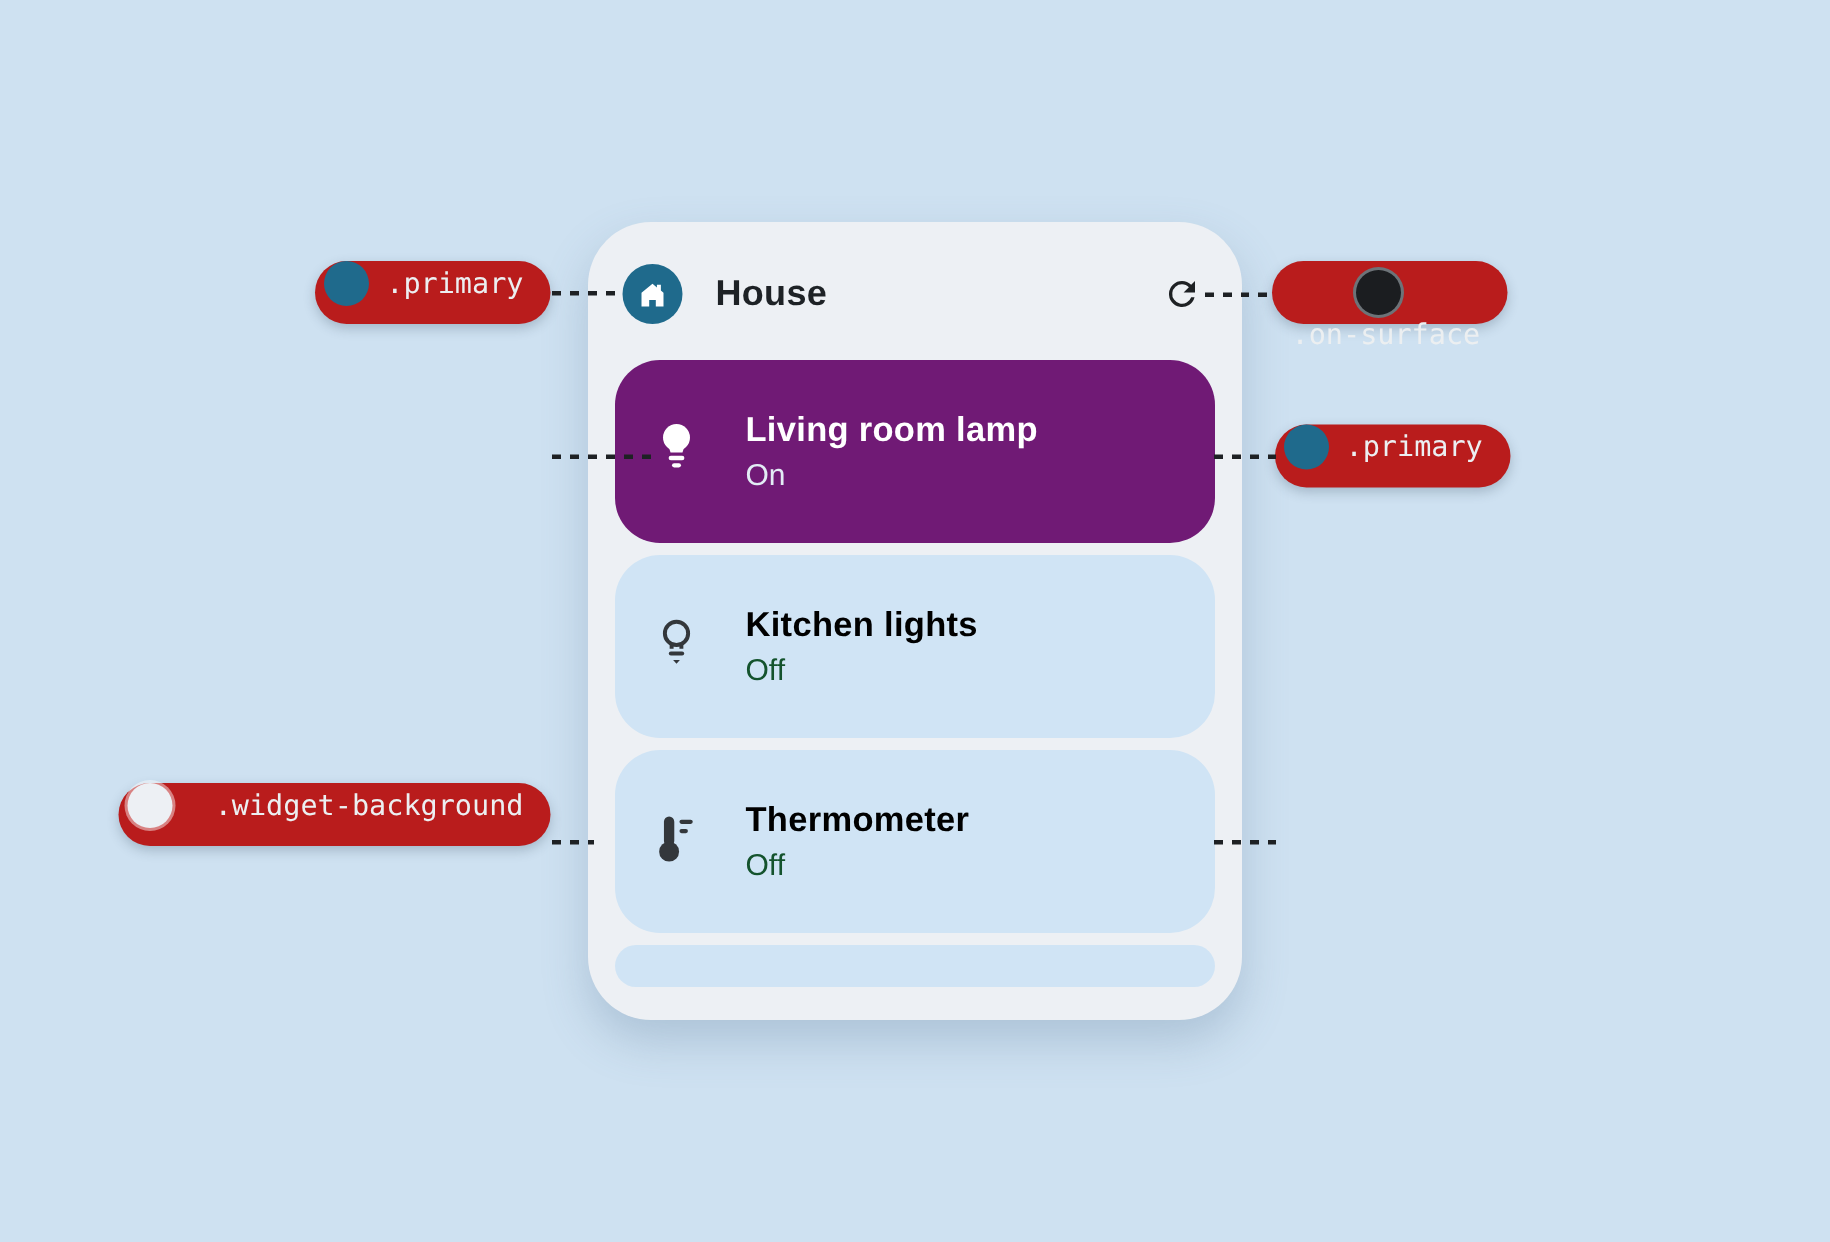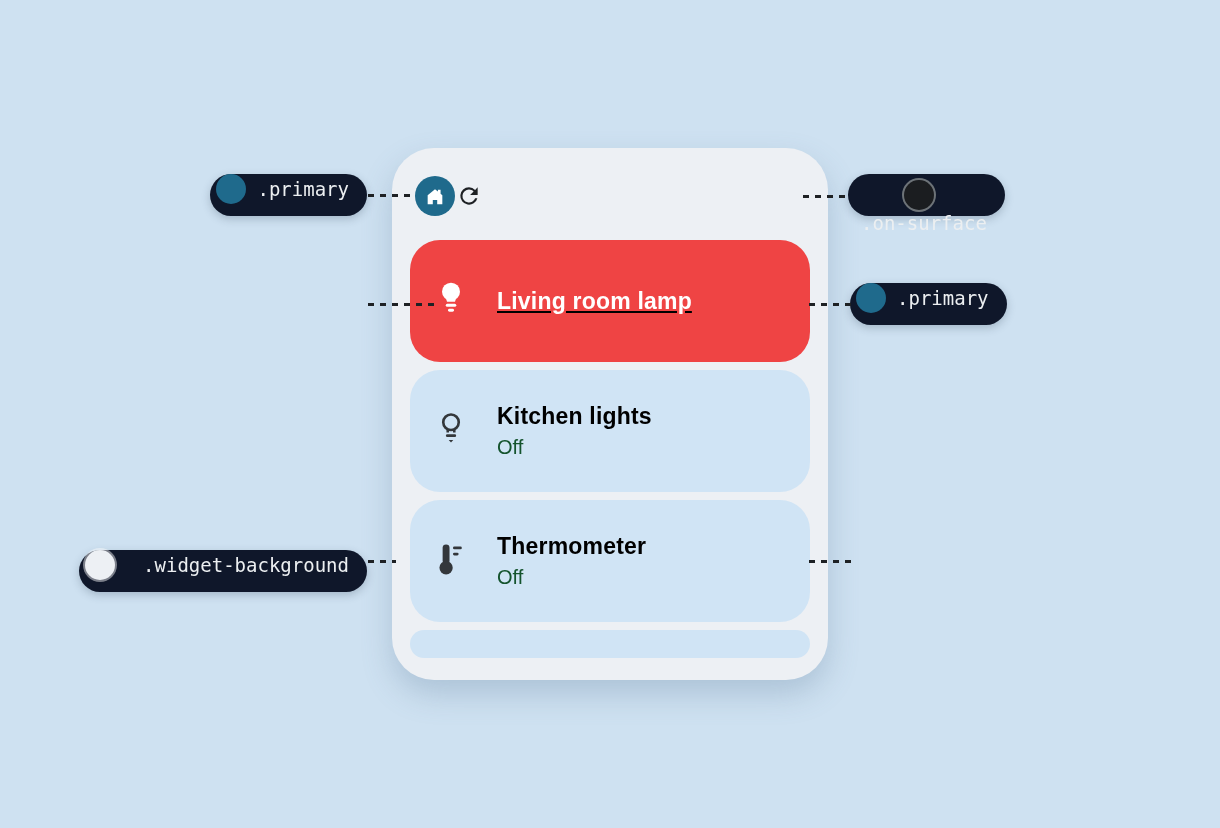--- a/index.html
+++ b/index.html
@@ -56,21 +56,21 @@
   .cards { margin-top: 24px; }
   .device-card {
     width: 400px; height: 122px;
     border-radius: 30px;
     background: #d0e4f5;
     display: flex;
     align-items: center;
     padding-left: 24px;
     margin-bottom: 8px;
   }
-  .device-card.active { background: #ef4444; text-decoration: underline; }
+  .device-card.active { background: #701a75; }
   .device-icon {
     width: 34px; height: 48px;
     display: flex; align-items: center; justify-content: center;
     flex: 0 0 auto;
   }
   .device-text { margin-left: 29px; }
   .device-name {
     font-size: 23px;
     font-weight: 600;
     color: #000000;
@@ -87,21 +87,21 @@
   .bottom-pill {
     width: 400px; height: 28px;
     border-radius: 14px;
     background: #d0e4f5;
   }
 
   
   .annotation {
     position: absolute;
     height: 42px;
-    background: #0f172a;
+    background: #b91c1c;
     border-radius: 21px;
     display: inline-flex;
     align-items: center;
     padding: 4px 18px 16px 4px;
     box-shadow: 0 3px 8px rgba(40, 60, 80, 0.25);
     white-space: nowrap;
   }
   .swatch-ring {
     width: 34px; height: 34px;
     border-radius: 50%;
@@ -116,21 +116,21 @@
     margin-left: 9px;
     font-family: "DejaVu Sans Mono", "Liberation Mono", monospace;
     font-size: 19px;
     color: #eceff1;
   }
   
   .a0 { top: 174px; right: 853px; }   
   .a1 { top: 174px; left: 848px; flex-direction: column; }    
   .a2 { top: 283px; right: 853px; }   
   .a3 { top: 283px; left: 850px; }    
-  .a4 { top: 550px; right: 853px; gap: 17px; }   
+  .a4 { top: 522px; right: 853px; gap: 17px; }   
   .a5 { top: 540px; left: 850px; }    
 
   
   .dotline {
     position: absolute;
     height: 3px;
     background: repeating-linear-gradient(90deg, #1e2124 0 6px, transparent 6px 12px);
     z-index: 5;
   }
   .l0 { left: 368px; top: 194px; width: 46px; }
@@ -150,20 +150,21 @@
   <div class="widget">
 
     <div class="widget-header">
       <div class="app-badge">
         <span>
           <svg width="22" height="22" viewBox="0 0 24 24">
             <path fill="#ffffff" d="M4 21v-9.9L12 4.6l3.2 2.6V5.2h2.9v4.3l1.9 1.6V21h-5.6v-4.6h-4.8V21H4z"></path>
           </svg>
         </span>
       </div>
+      <div class="widget-title">House</div>
       <button class="refresh-btn">
         <span>
           <svg width="26" height="26" viewBox="0 0 24 24">
             <path fill="#1e2124" d="M17.65 6.35A7.95 7.95 0 0 0 12 4a8 8 0 1 0 7.73 10h-2.08A6 6 0 1 1 12 6c1.66 0 3.14.68 4.22 1.78L13 11h7V4l-2.35 2.35z"></path>
           </svg>
         </span>
       </button>
     </div>
 
     <div class="cards">
@@ -172,20 +173,21 @@
         <div class="device-icon">
           <svg width="30" height="44" viewBox="0 0 24 34">
             <circle cx="12" cy="9.5" r="7.2" fill="#ffffff"></circle>
             <path d="M7.6 13.5h8.8l-1.2 4H8.8z" fill="#ffffff"></path>
             <rect x="7.8" y="19.2" width="8.4" height="2.4" rx="1.2" fill="#ffffff"></rect>
             <rect x="9.6" y="23.2" width="4.8" height="2.3" rx="1.15" fill="#ffffff"></rect>
           </svg>
         </div>
         <div class="device-text">
           <div class="device-name">Living room lamp</div>
+          <div class="device-status">On</div>
         </div>
       </div>
 
       <div class="device-card">
         <div class="device-icon">
           <svg width="30" height="44" viewBox="0 0 24 34">
             <circle cx="12" cy="10" r="6.2" fill="none" stroke="#33373b" stroke-width="2.1"></circle>
             <path d="M9.4 15.6v2.6" stroke="#33373b" stroke-width="2.1"></path>
             <path d="M14.6 15.6v2.6" stroke="#33373b" stroke-width="2.1"></path>
             <rect x="7.9" y="19.6" width="8.2" height="2.2" rx="1.1" fill="#33373b"></rect>

